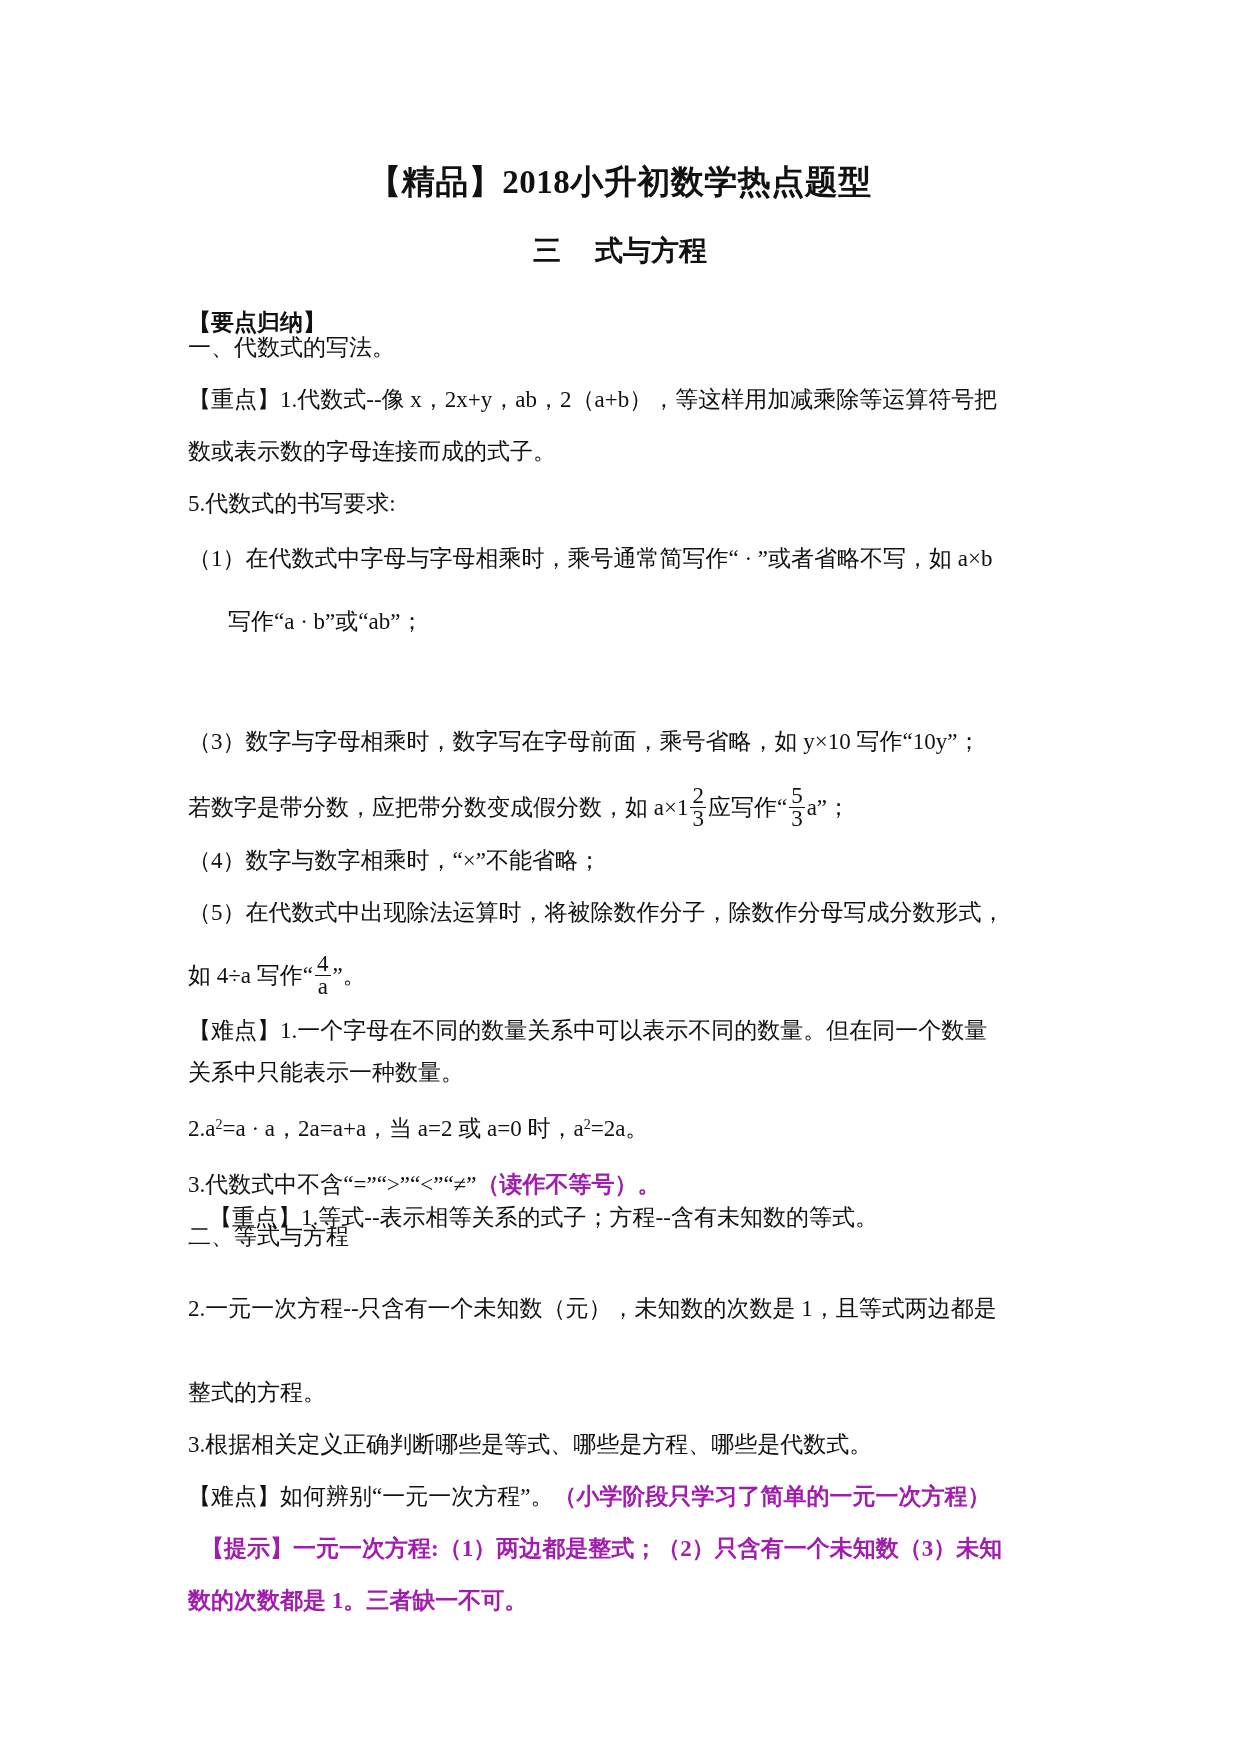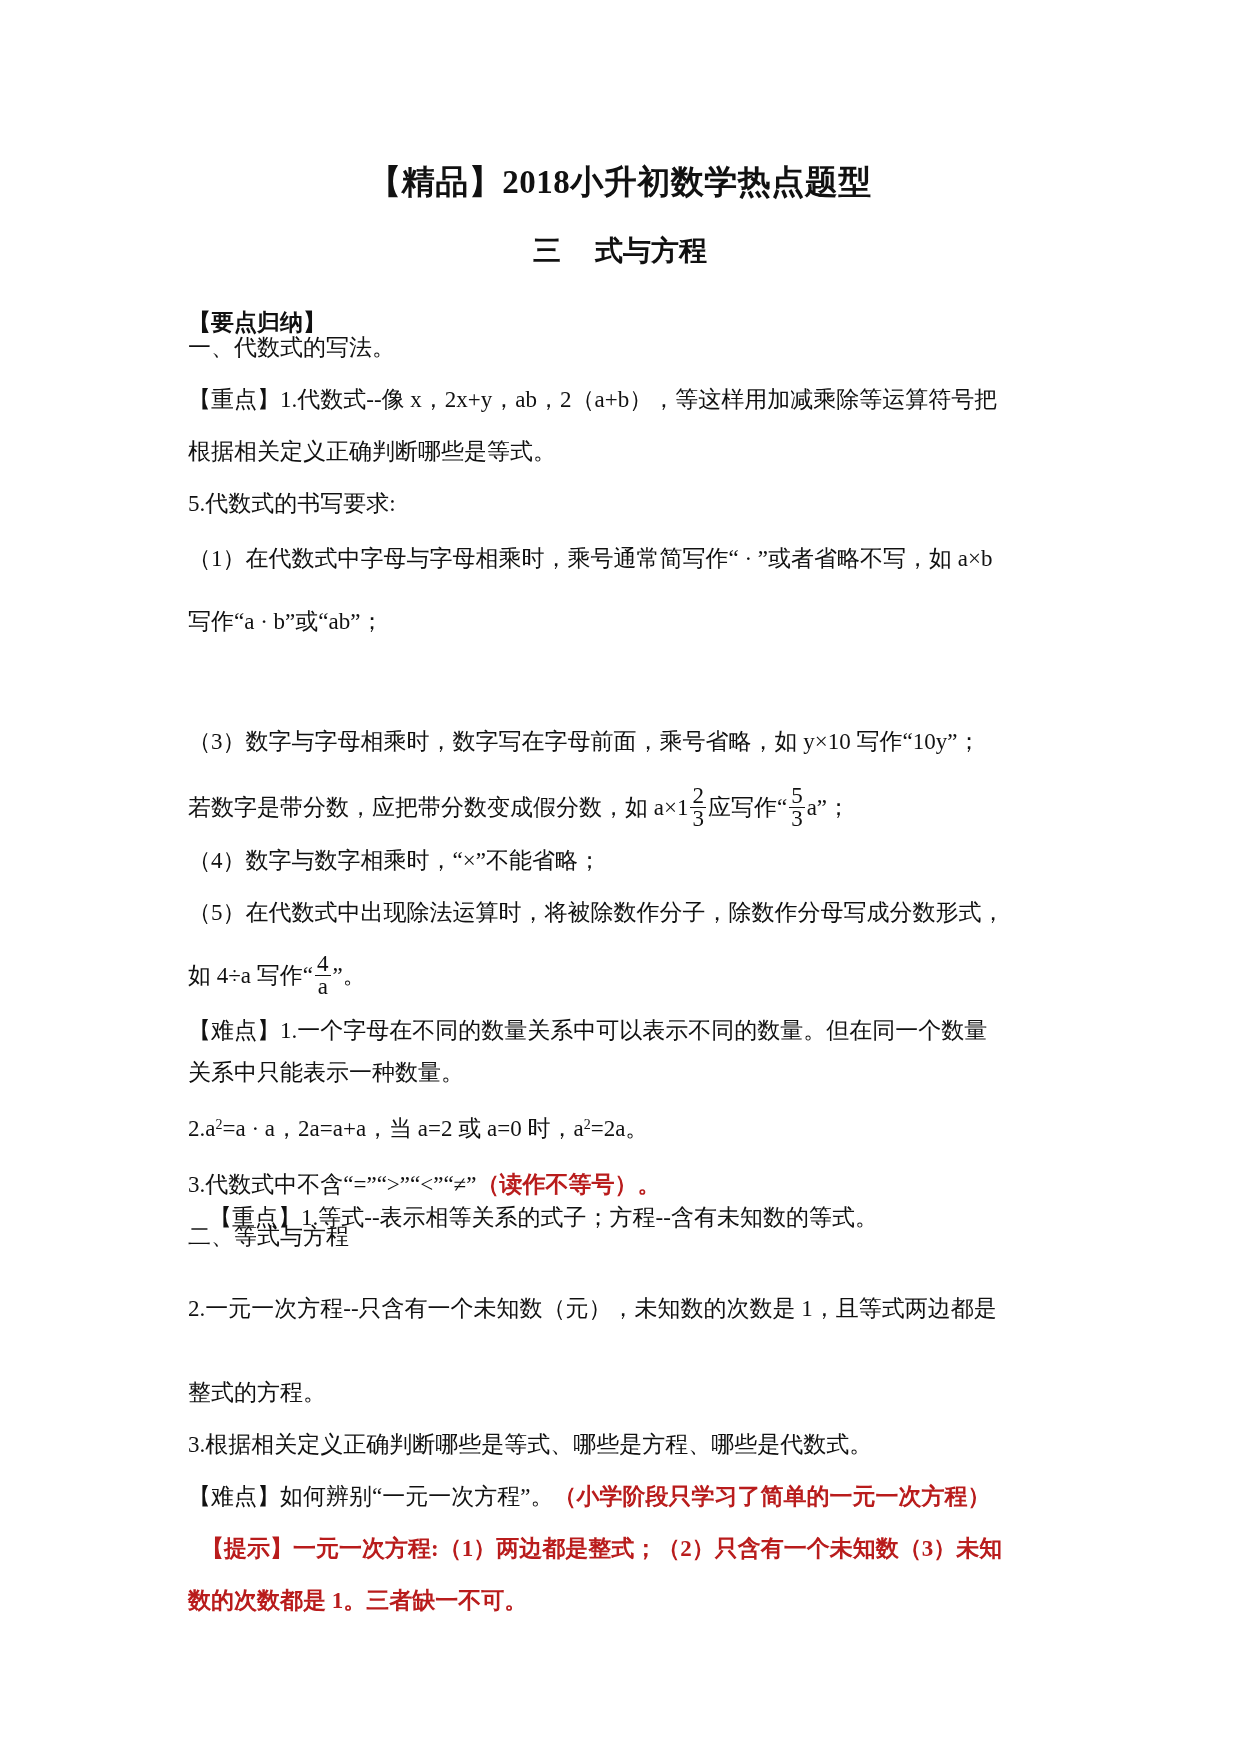--- a/index.html
+++ b/index.html
@@ -4,21 +4,21 @@
 <style>
   html, body { margin: 0; padding: 0; background: #ffffff; }
   body { width: 1240px; height: 1754px; position: relative; overflow: hidden;
          font-family: "Liberation Serif", "DejaVu Serif", serif; color: #111; }
   .page { position: absolute; left: 0; top: 0; width: 1032px; height: 1754px; }
   .title { position: absolute; left: 0; width: 1240px; text-align: center; font-weight: bold; font-size: 33px; top: 160px; letter-spacing: 0.5px; }
   .subtitle { position: absolute; left: 0; width: 1240px; text-align: center; font-weight: bold; font-size: 28px; top: 232px; }
   .subtitle .gap { display: inline-block; width: 34px; }
   .line { position: absolute; left: 188px; width: 880px; font-size: 23px; white-space: nowrap; line-height: 30px; }
   .b { font-weight: bold; margin-top: 48px; }
-  .brown { color: #b91c1c; font-weight: bold; }
+  .brown { color: #a21caf; font-weight: bold; }
   .frac { display: inline-block; vertical-align: middle; text-align: center; line-height: 22px; margin: 0 2px; position: relative; top: -2px; }
   .frac span { display: block; }
   .frac .num { border-bottom: 1.5px solid #111; padding: 0 2px; }
   sup { font-size: 14px; vertical-align: top; position: relative; top: -4px; }
 </style>
 </head>
 <body>
 
 <div class="page">
   <div class="title">【精品】2018小升初数学热点题型</div>
@@ -26,25 +26,25 @@
     <span>三</span><span class="gap"></span><span>式与方程</span>
   </div>
 
   <div class="line b" style="top:260px;">【要点归纳】</div>
 
   <div class="line" style="top:333px;">一、代数式的写法。</div>
 
   <div class="line" style="top:385px;">
     <span>【重点】</span><span>1.代数式--像 x，2x+y，ab，2（a+b），等这样用加减乘除等运算符号把</span>
   </div>
-  <div class="line" style="top:437px;">根据相关定义正确判断哪些是等式。</div>
+  <div class="line" style="top:437px;">数或表示数的字母连接而成的式子。</div>
   <div class="line" style="top:489px;">5.代数式的书写要求:</div>
 
   <div class="line" style="top:544px;">（1）在代数式中字母与字母相乘时，乘号通常简写作“ · ”或者省略不写，如 a×b</div>
-  <div class="line" style="top:607px;">写作“a · b”或“ab”；</div>
+  <div class="line" style="top:607px;margin-left:40px;">写作“a · b”或“ab”；</div>
 
 
   <div class="line" style="top:727px;">（3）数字与字母相乘时，数字写在字母前面，乘号省略，如 y×10 写作“10y”；</div>
   <div class="line" style="top:787px;">
     <span>若数字是带分数，应把带分数变成假分数，如 a×1</span><span class="frac"><span class="num">2</span><span>3</span></span><span>应写作“</span><span class="frac"><span class="num">5</span><span>3</span></span><span>a”；</span>
   </div>
 
   <div class="line" style="top:846px;">（4）数字与数字相乘时，“×”不能省略；</div>
   <div class="line" style="top:898px;">（5）在代数式中出现除法运算时，将被除数作分子，除数作分母写成分数形式，</div>
   <div class="line" style="top:955px;">

